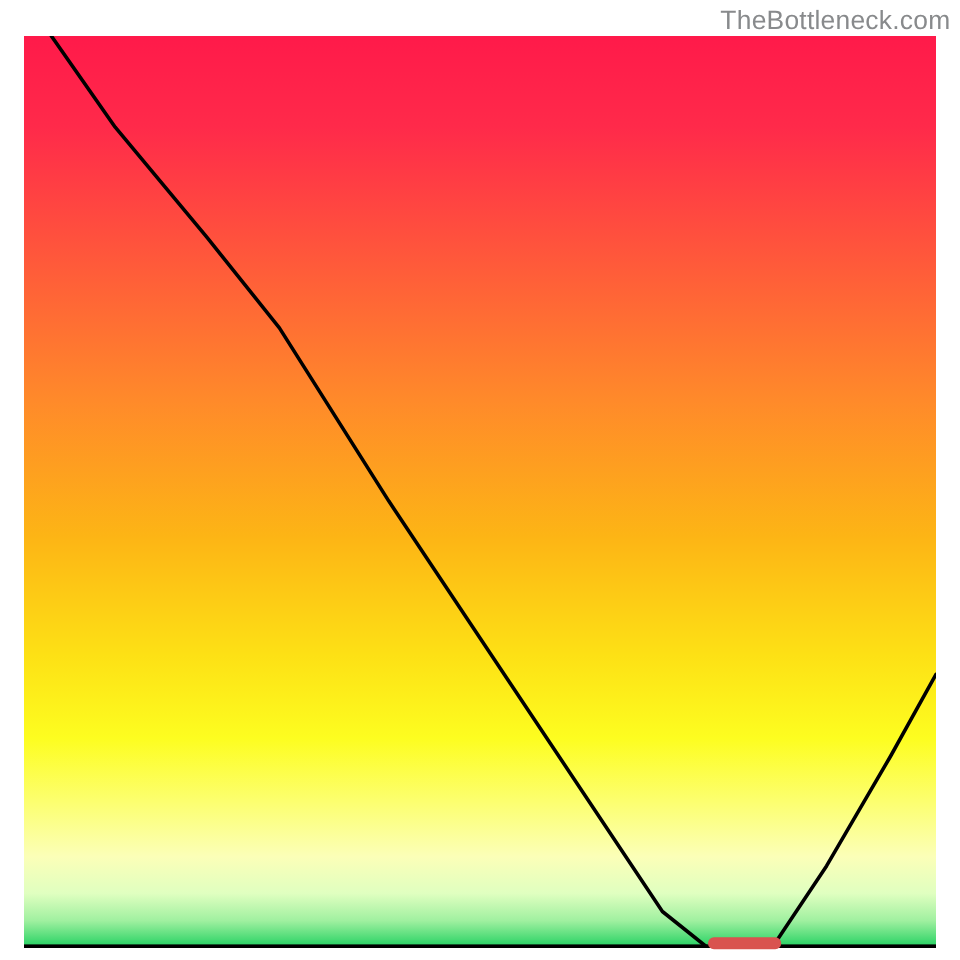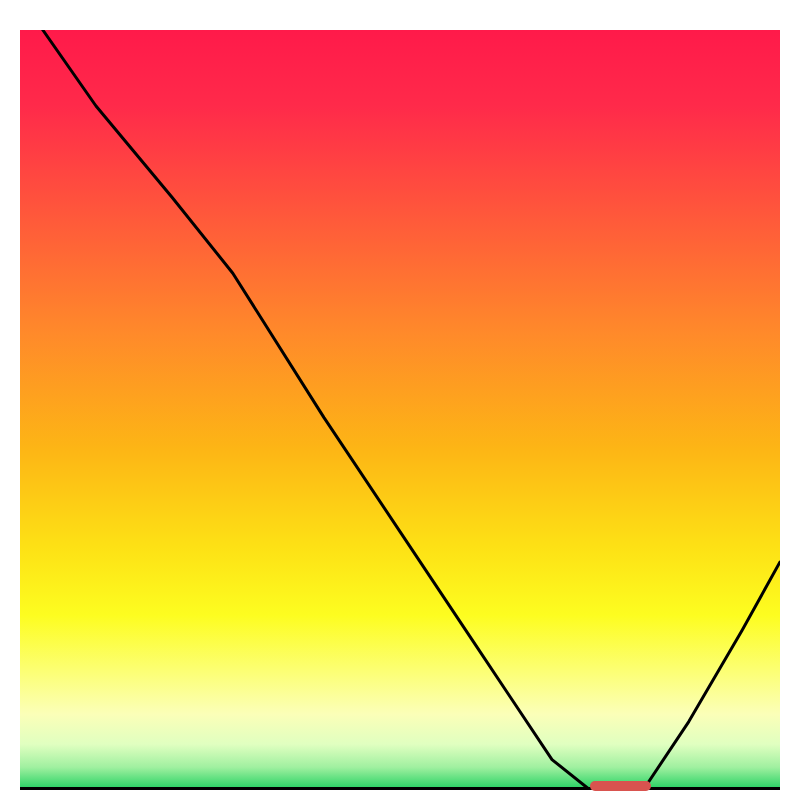--- a/index.html
+++ b/index.html
@@ -66,20 +66,21 @@
     font-size: 22px;
     color: #888a8c;
     font-weight: 500;
     letter-spacing: 0.2px;
   }
 </style>
 </head>
 <body>
 
 <div class="chart-container">
+  <div class="watermark">TheBottleneck.com</div>
 
   <div class="plot-area">
     <svg class="curve-svg" viewBox="0 0 760 760" preserveAspectRatio="none">
       <path id="curve-path" d="M22.8 0.0 L76.0 76.0 L152.0 167.2 L212.8 243.2 L304.0 387.6 L380.0 501.6 L456.0 615.6 L532.0 729.6 L570.0 760.0 L592.8 760.0 L623.2 760.0 L668.8 691.6 L722.0 600.4 L760.0 532.0" fill="none" stroke="#000" stroke-width="3" stroke-linejoin="round" stroke-linecap="round"></path>
     </svg>
     <div class="baseline"></div>
     <div class="marker" id="marker" style="left: 570px; width: 60.8px; background: rgb(217, 83, 79);"></div>
   </div>
 </div>
 

